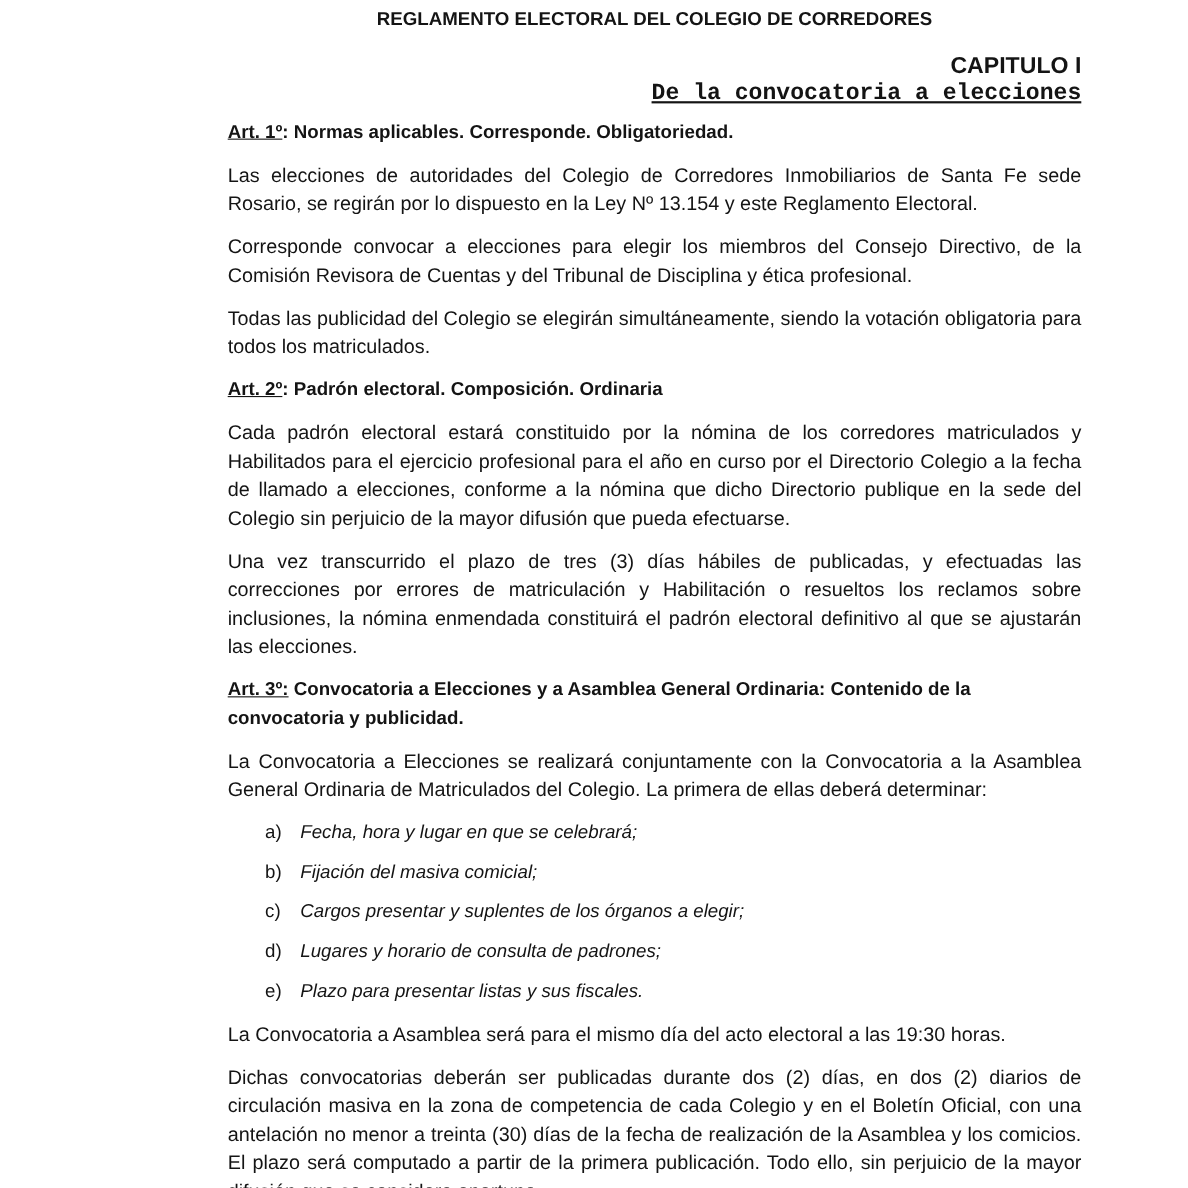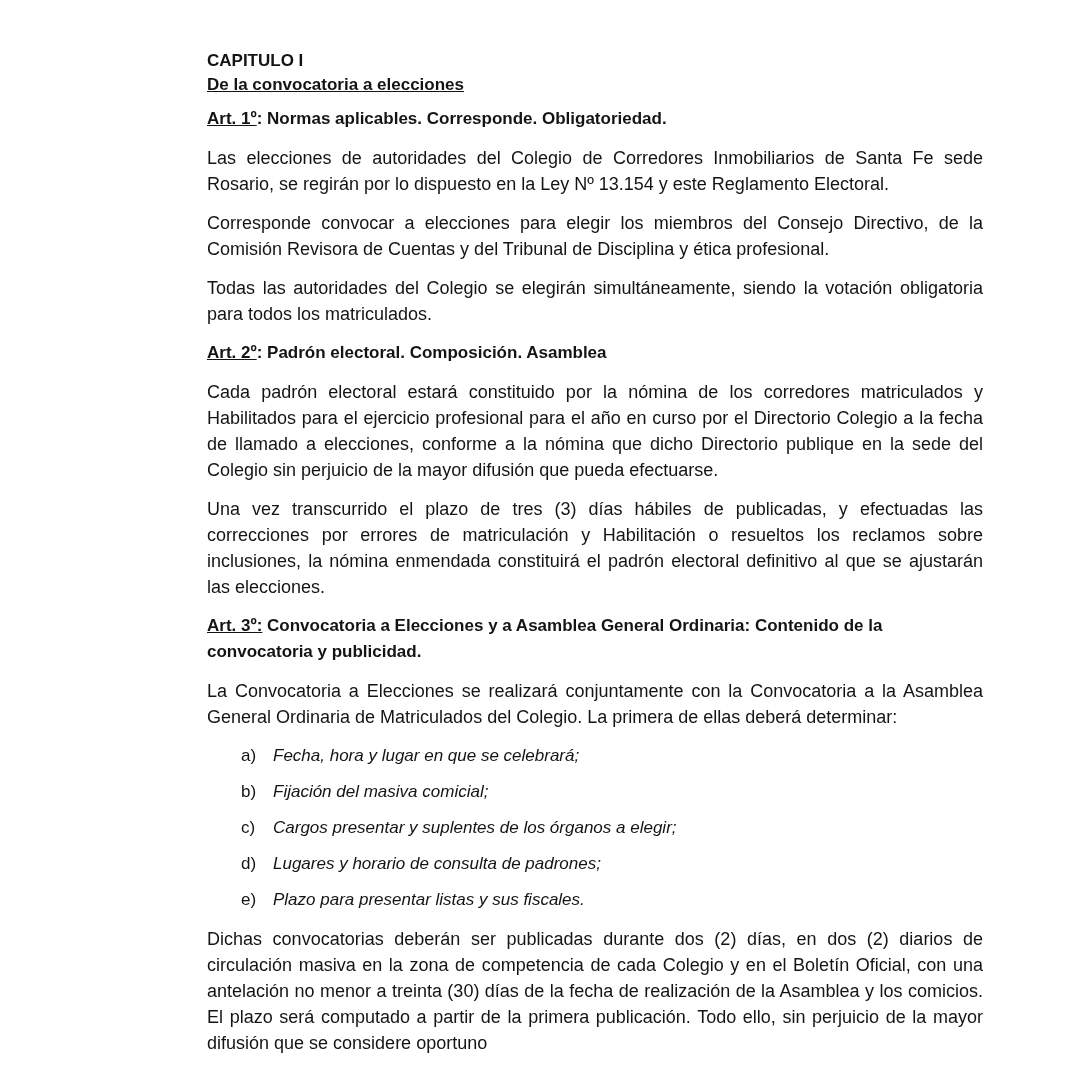--- a/index.html
+++ b/index.html
@@ -18,27 +18,27 @@
     background: #ffffff;
     overflow: hidden;
   }
   .doc-title {
     text-align: center;
     font-weight: bold;
     font-size: 17px;
     line-height: 25px;
   }
   .chapter {
-    margin-top: 44px;
-    text-align: left;
+    margin-top: 18px;
+    text-align: right;
     font-weight: bold;
-    font-size: 17px;
+    font-size: 21px;
     line-height: 24px;
   }
-  .underlined { text-decoration: underline; }
+  .underlined { text-decoration: underline; font-family: Liberation Mono, monospace; }
   .art-heading {
     font-size: 17px;
     font-weight: bold;
     line-height: 26px;
     margin: 9px 0;
     text-align: left;
   }
   .art-num { text-decoration: underline; }
   .para {
     font-size: 18px;
@@ -54,34 +54,35 @@
   }
   .list-label { flex: none; width: 32px; }
   .list-text { flex: 1; font-style: italic; }
 </style>
 </head>
 <body>
 
 <div class="page">
 
   <header>
+    <div class="doc-title">REGLAMENTO ELECTORAL DEL COLEGIO DE CORREDORES</div>
   </header>
 
   <section class="chapter">
     <div>CAPITULO I</div>
     <div><span class="underlined">De la convocatoria a elecciones</span></div>
   </section>
 
   <h2 class="art-heading"><span class="art-num">Art. 1º</span><span>: Normas aplicables. Corresponde. Obligatoriedad.</span></h2>
 
   <p class="para">Las elecciones de autoridades del Colegio de Corredores Inmobiliarios de Santa Fe sede Rosario, se regirán por lo dispuesto en la Ley Nº 13.154 y este Reglamento Electoral.</p>
   <p class="para">Corresponde convocar a elecciones para elegir los miembros del Consejo Directivo, de la Comisión Revisora de Cuentas y del Tribunal de Disciplina y ética profesional.</p>
-  <p class="para">Todas las autoridades del Colegio se elegirán simultáneamente, siendo la votación obligatoria para todos los matriculados.</p>
+  <p class="para">Todas las publicidad del Colegio se elegirán simultáneamente, siendo la votación obligatoria para todos los matriculados.</p>
 
-  <h2 class="art-heading"><span class="art-num">Art. 2º</span><span>: Padrón electoral. Composición. Asamblea</span></h2>
+  <h2 class="art-heading"><span class="art-num">Art. 2º</span><span>: Padrón electoral. Composición. Ordinaria</span></h2>
 
   <p class="para">Cada padrón electoral estará constituido por la nómina de los corredores matriculados y Habilitados para el ejercicio profesional para el año en curso por el Directorio Colegio a la fecha de llamado a elecciones, conforme a la nómina que dicho Directorio publique en la sede del Colegio sin perjuicio de la mayor difusión que pueda efectuarse.</p>
   <p class="para">Una vez transcurrido el plazo de tres (3) días hábiles de publicadas, y efectuadas las correcciones por errores de matriculación y Habilitación o resueltos los reclamos sobre inclusiones, la nómina enmendada constituirá el padrón electoral definitivo al que se ajustarán las elecciones.</p>
 
   <h2 class="art-heading"><span class="art-num">Art. 3º:</span><span> Convocatoria a Elecciones y a Asamblea General Ordinaria: Contenido de la convocatoria y publicidad.</span></h2>
 
   <p class="para">La Convocatoria a Elecciones se realizará conjuntamente con la Convocatoria a la Asamblea General Ordinaria de Matriculados del Colegio. La primera de ellas deberá determinar:</p>
 
   <div class="list-item">
     <span class="list-label">a)</span>
@@ -97,15 +98,16 @@
   </div>
   <div class="list-item">
     <span class="list-label">d)</span>
     <span class="list-text">Lugares y horario de consulta de padrones;</span>
   </div>
   <div class="list-item">
     <span class="list-label">e)</span>
     <span class="list-text">Plazo para presentar listas y sus fiscales.</span>
   </div>
 
+  <p class="para">La Convocatoria a Asamblea será para el mismo día del acto electoral a las 19:30 horas.</p>
   <p class="para">Dichas convocatorias deberán ser publicadas durante dos (2) días, en dos (2) diarios de circulación masiva en la zona de competencia de cada Colegio y en el Boletín Oficial, con una antelación no menor a treinta (30) días de la fecha de realización de la Asamblea y los comicios. El plazo será computado a partir de la primera publicación. Todo ello, sin perjuicio de la mayor difusión que se considere oportuno</p>
 
 </div>
 
 </body></html>

